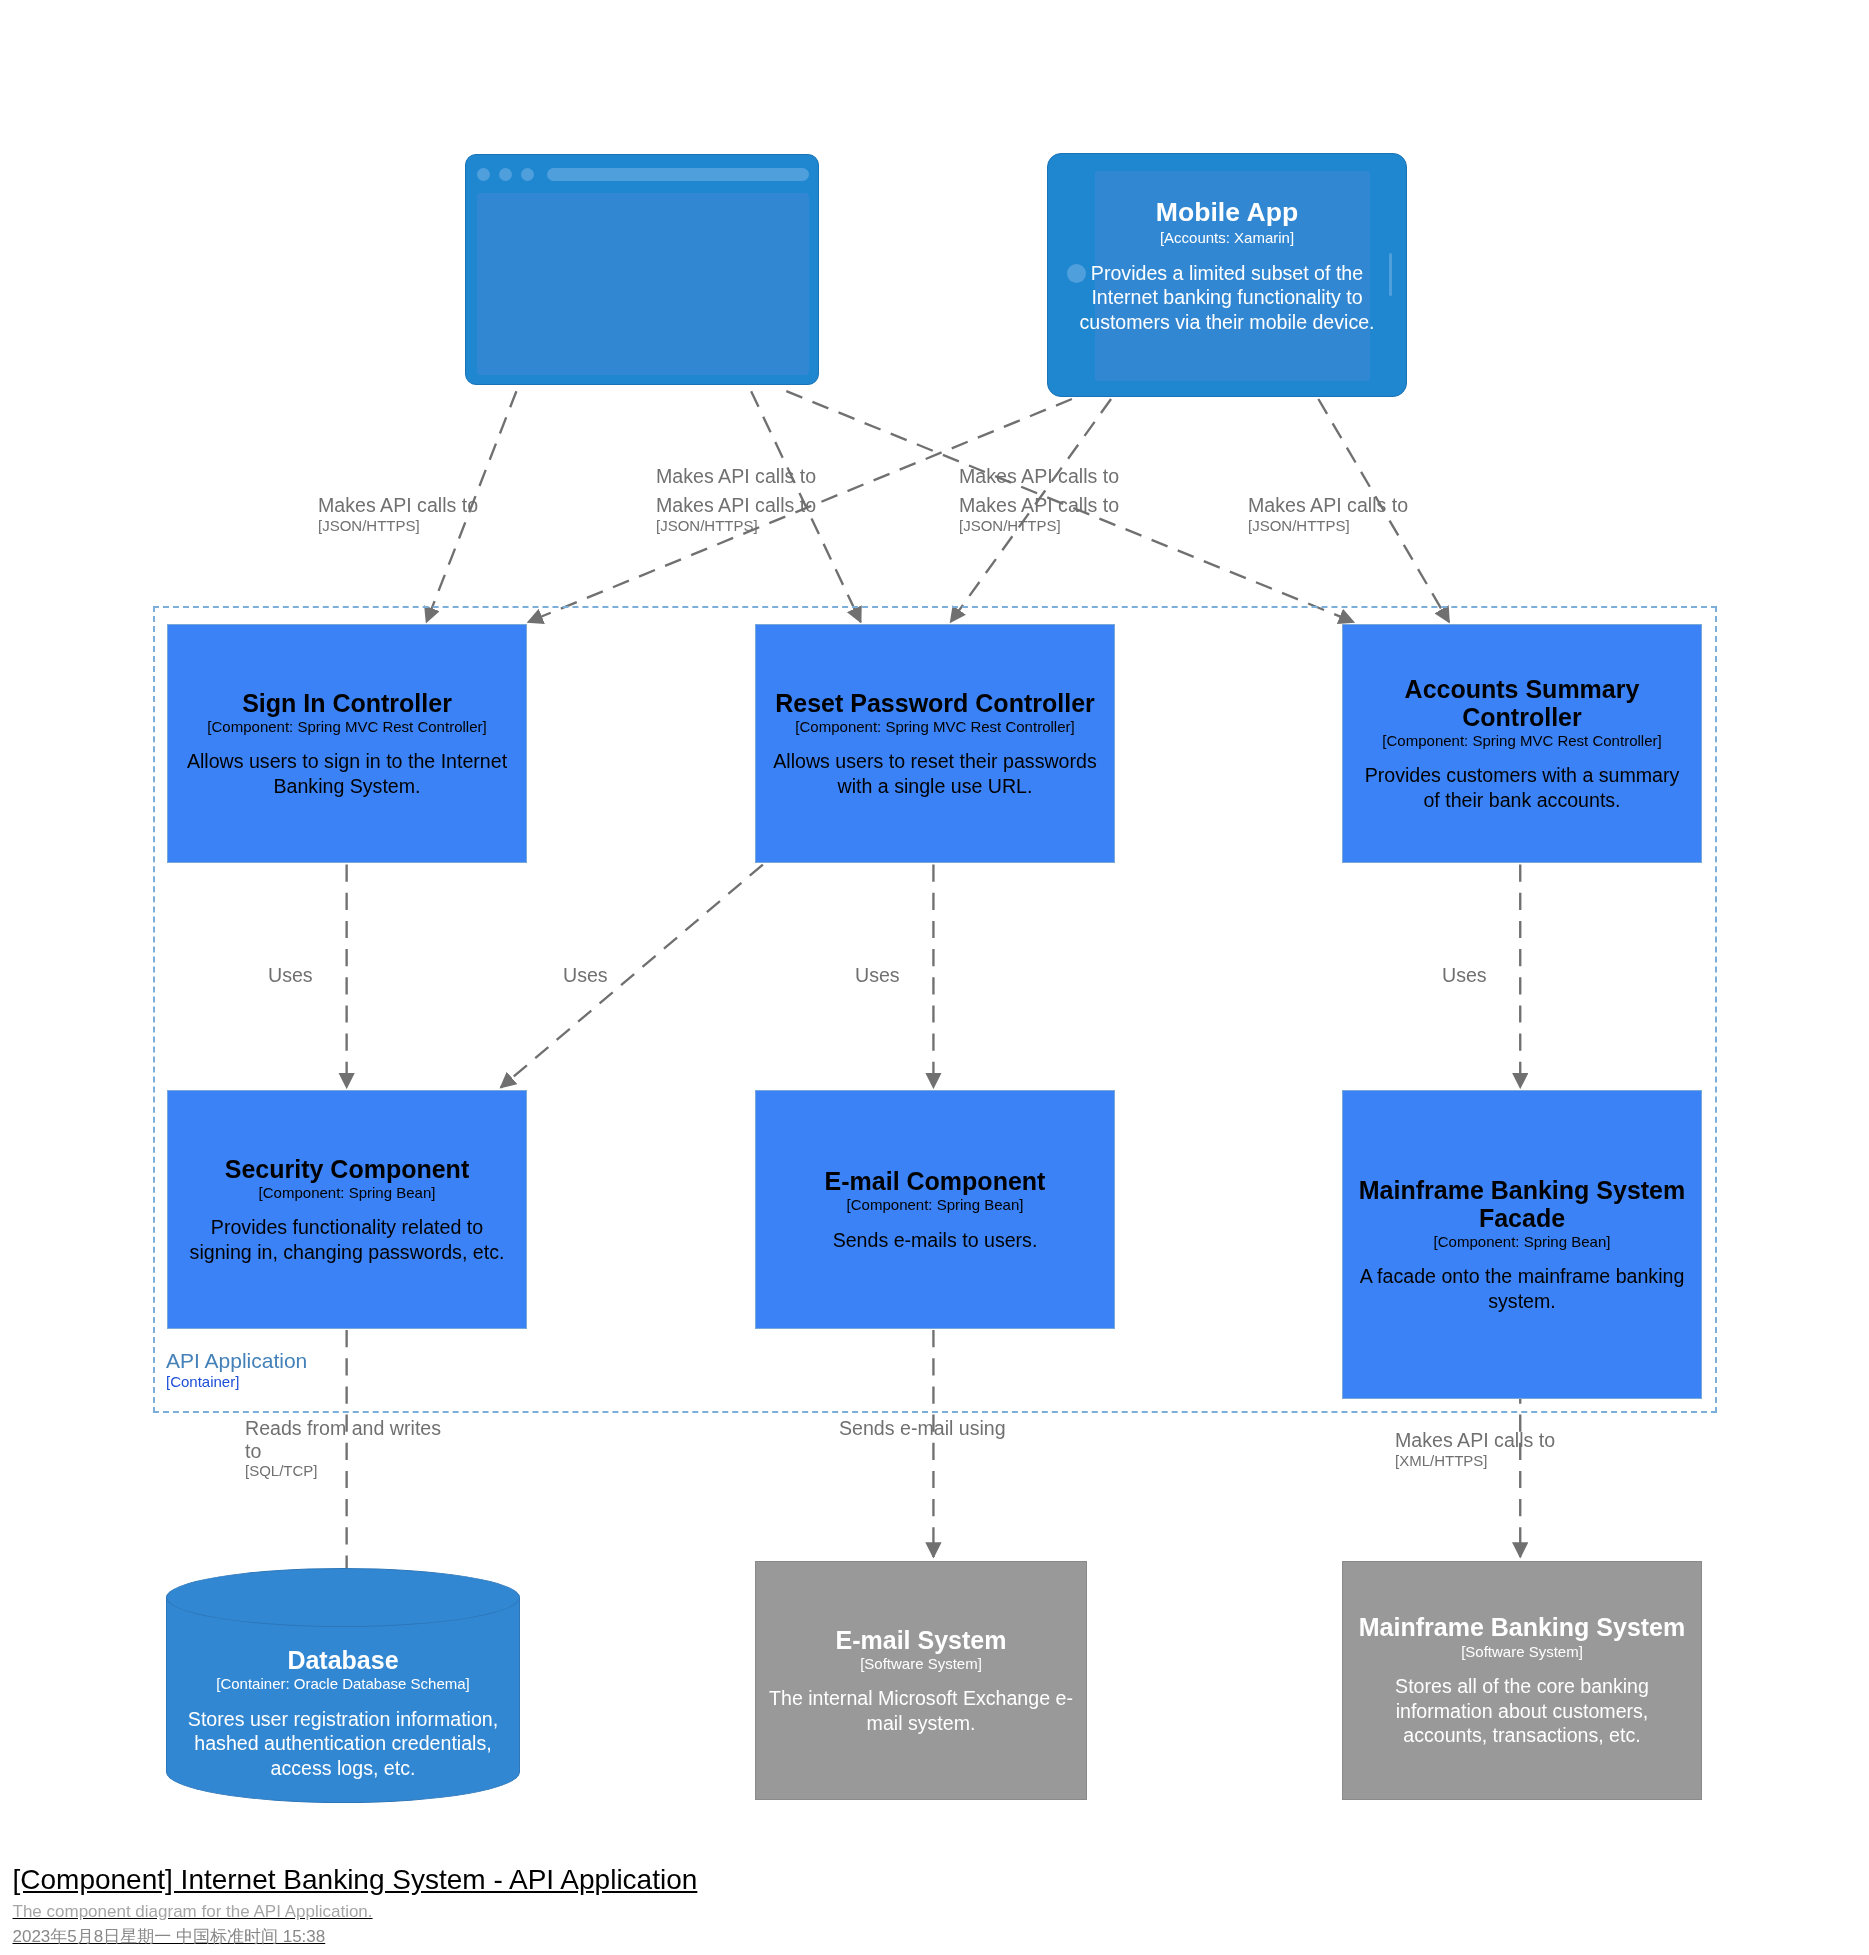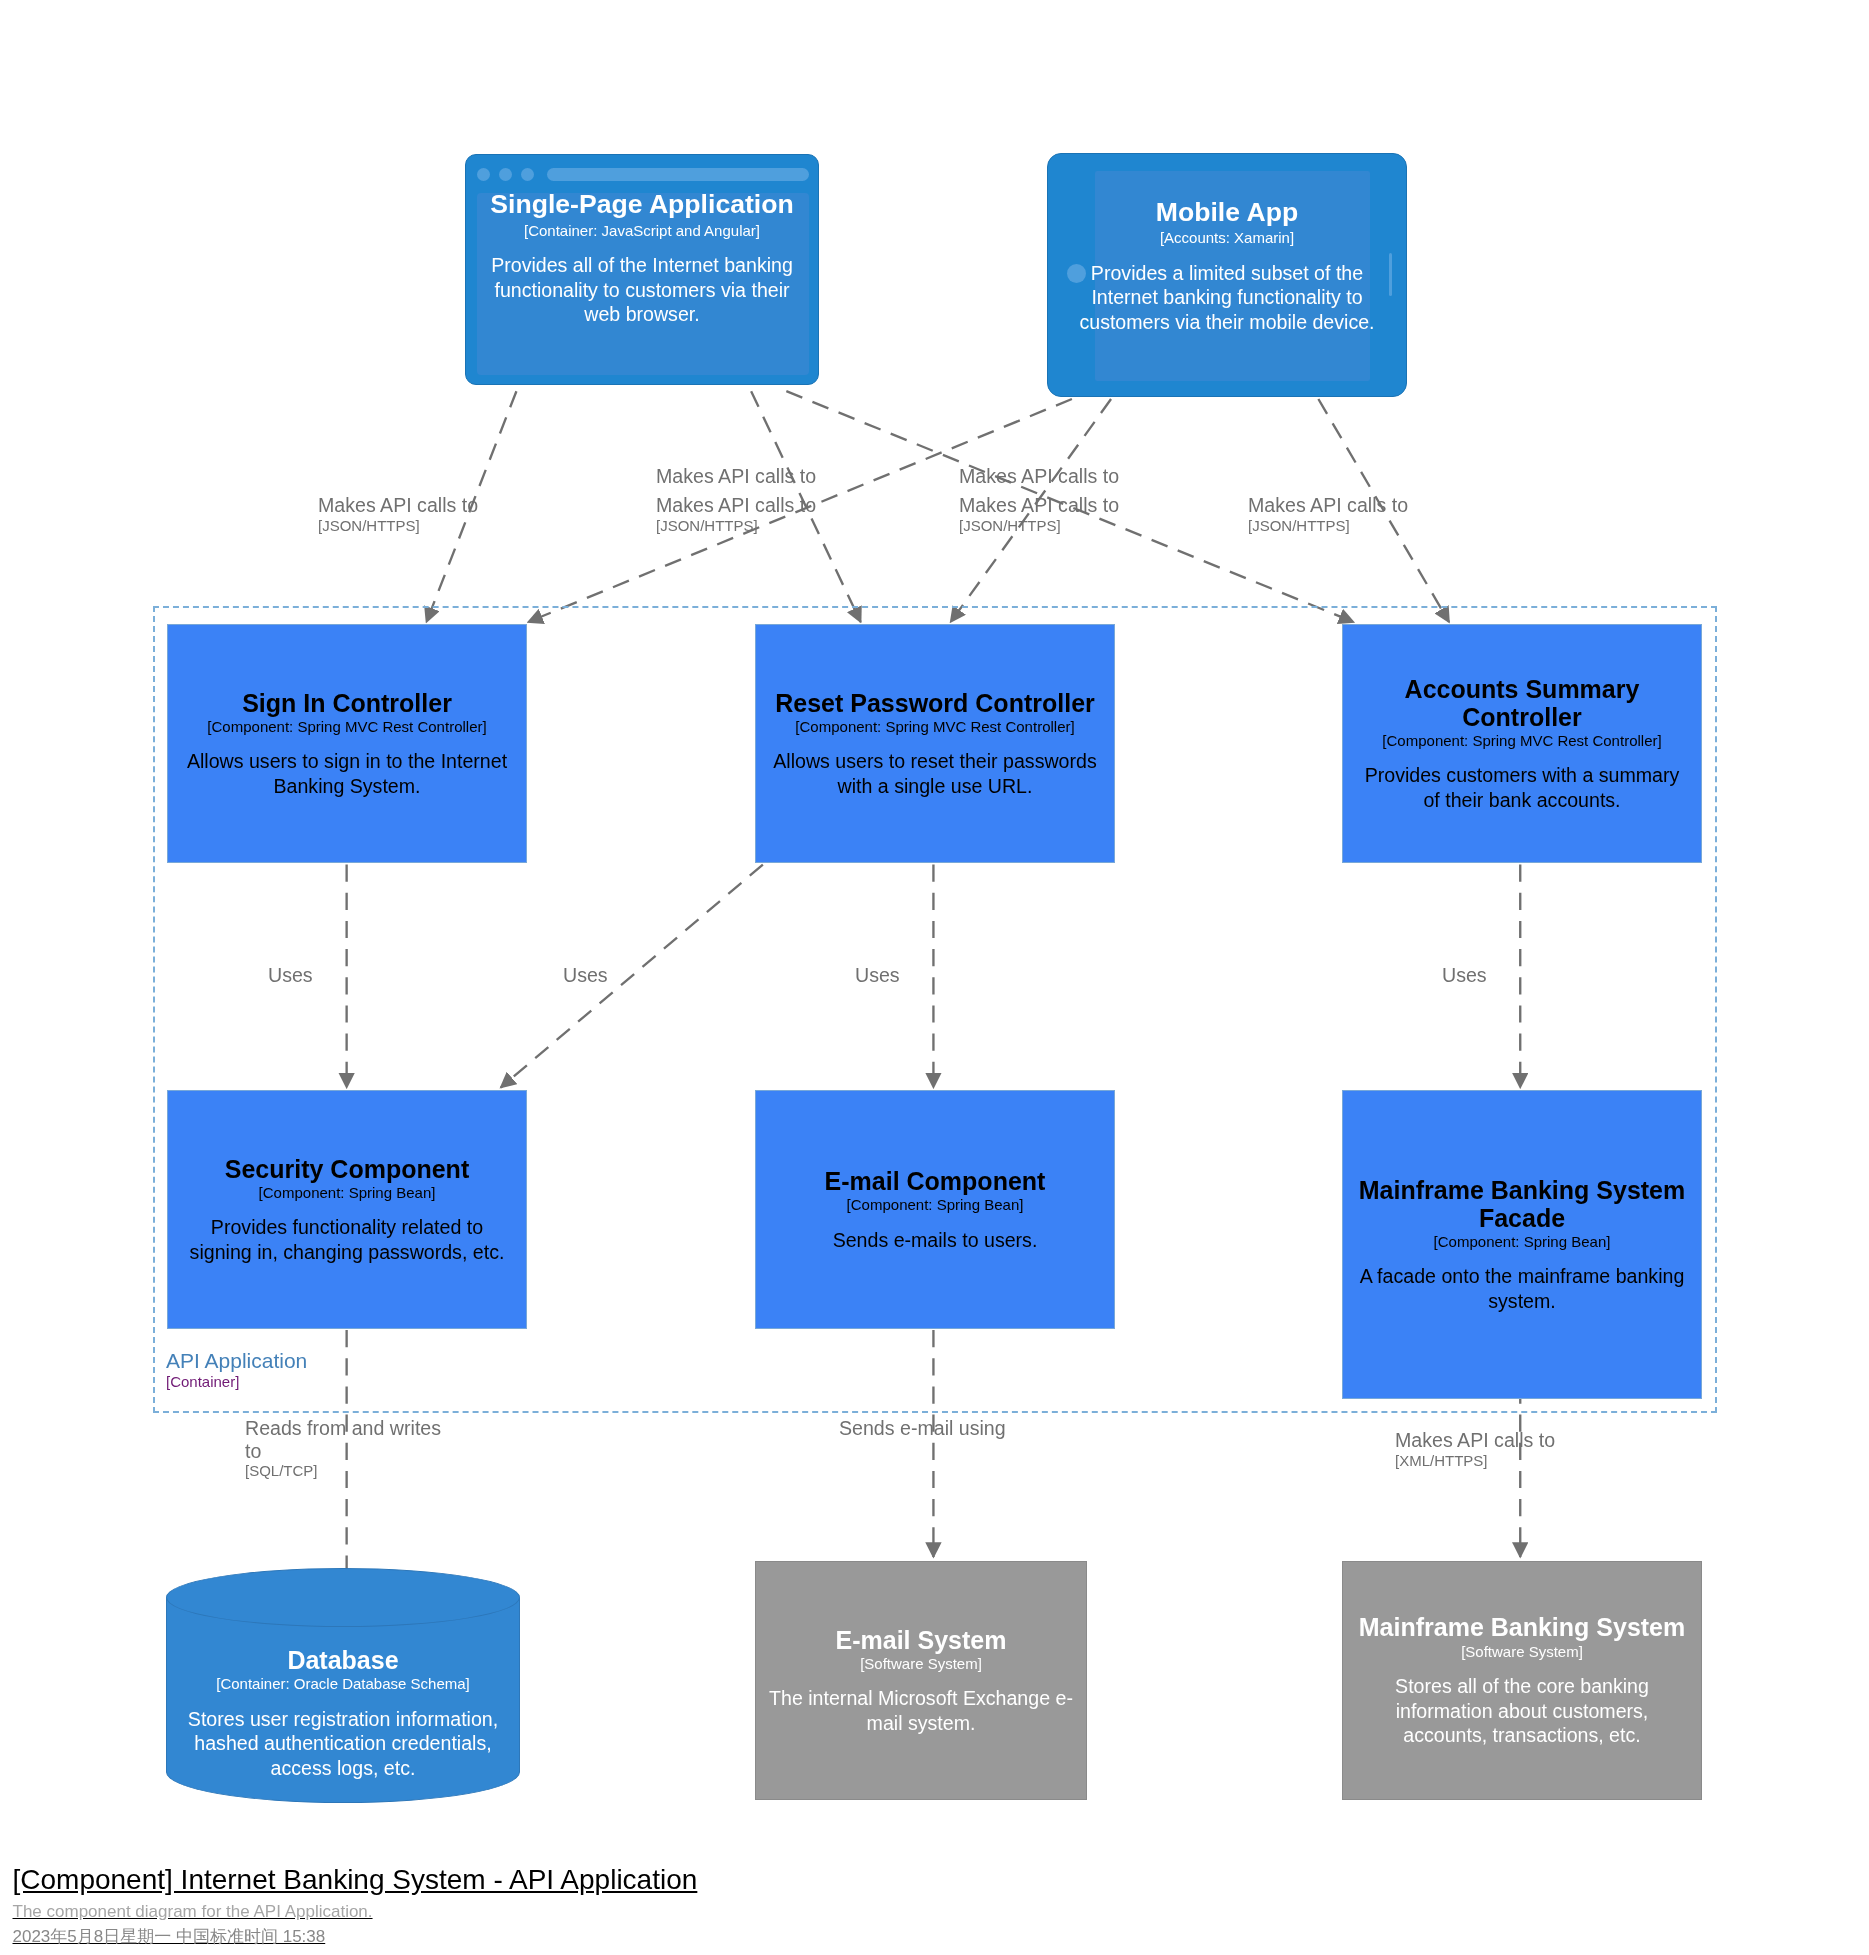--- a/index.html
+++ b/index.html
@@ -205,21 +205,21 @@
     left: 166px; top: 1348px;
     text-align: left;
   }
   #boundary-label .b-name {
     font-size: 21px;
     color: #4481b8;
     line-height: 1.2;
   }
   #boundary-label .b-type {
     font-size: 15px;
-    color: #701a75;
+    color: #1d4ed8;
     line-height: 1.2;
   }
 
   
   .rel-label {
     position: absolute;
     text-align: left;
     color: #707070;
     line-height: 1.15;
   }
@@ -298,25 +298,20 @@
 
   <div id="spa-shell">
     <div id="spa-chrome">
       <span class="spa-dot"></span>
       <span class="spa-dot"></span>
       <span class="spa-dot"></span>
       <span id="spa-urlbar"></span>
     </div>
     <div id="spa-body"></div>
   </div>
-  <div id="spa-text" class="node container-node">
-    <div class="n-title">Single-Page Application</div>
-    <div class="n-tech">[Container: JavaScript and Angular]</div>
-    <div class="n-desc">Provides all of the Internet banking functionality to customers via their web browser.</div>
-  </div>
 
   <div id="mobile-shell">
     <div id="mobile-screen"></div>
     <div id="mobile-home-btn"></div>
     <div id="mobile-speaker"></div>
   </div>
   <div id="mobile-text" class="node container-node">
     <div class="n-title">Mobile App</div>
     <div class="n-tech">[Accounts: Xamarin]</div>
     <div class="n-desc">Provides a limited subset of the Internet banking functionality to customers via their mobile device.</div>

